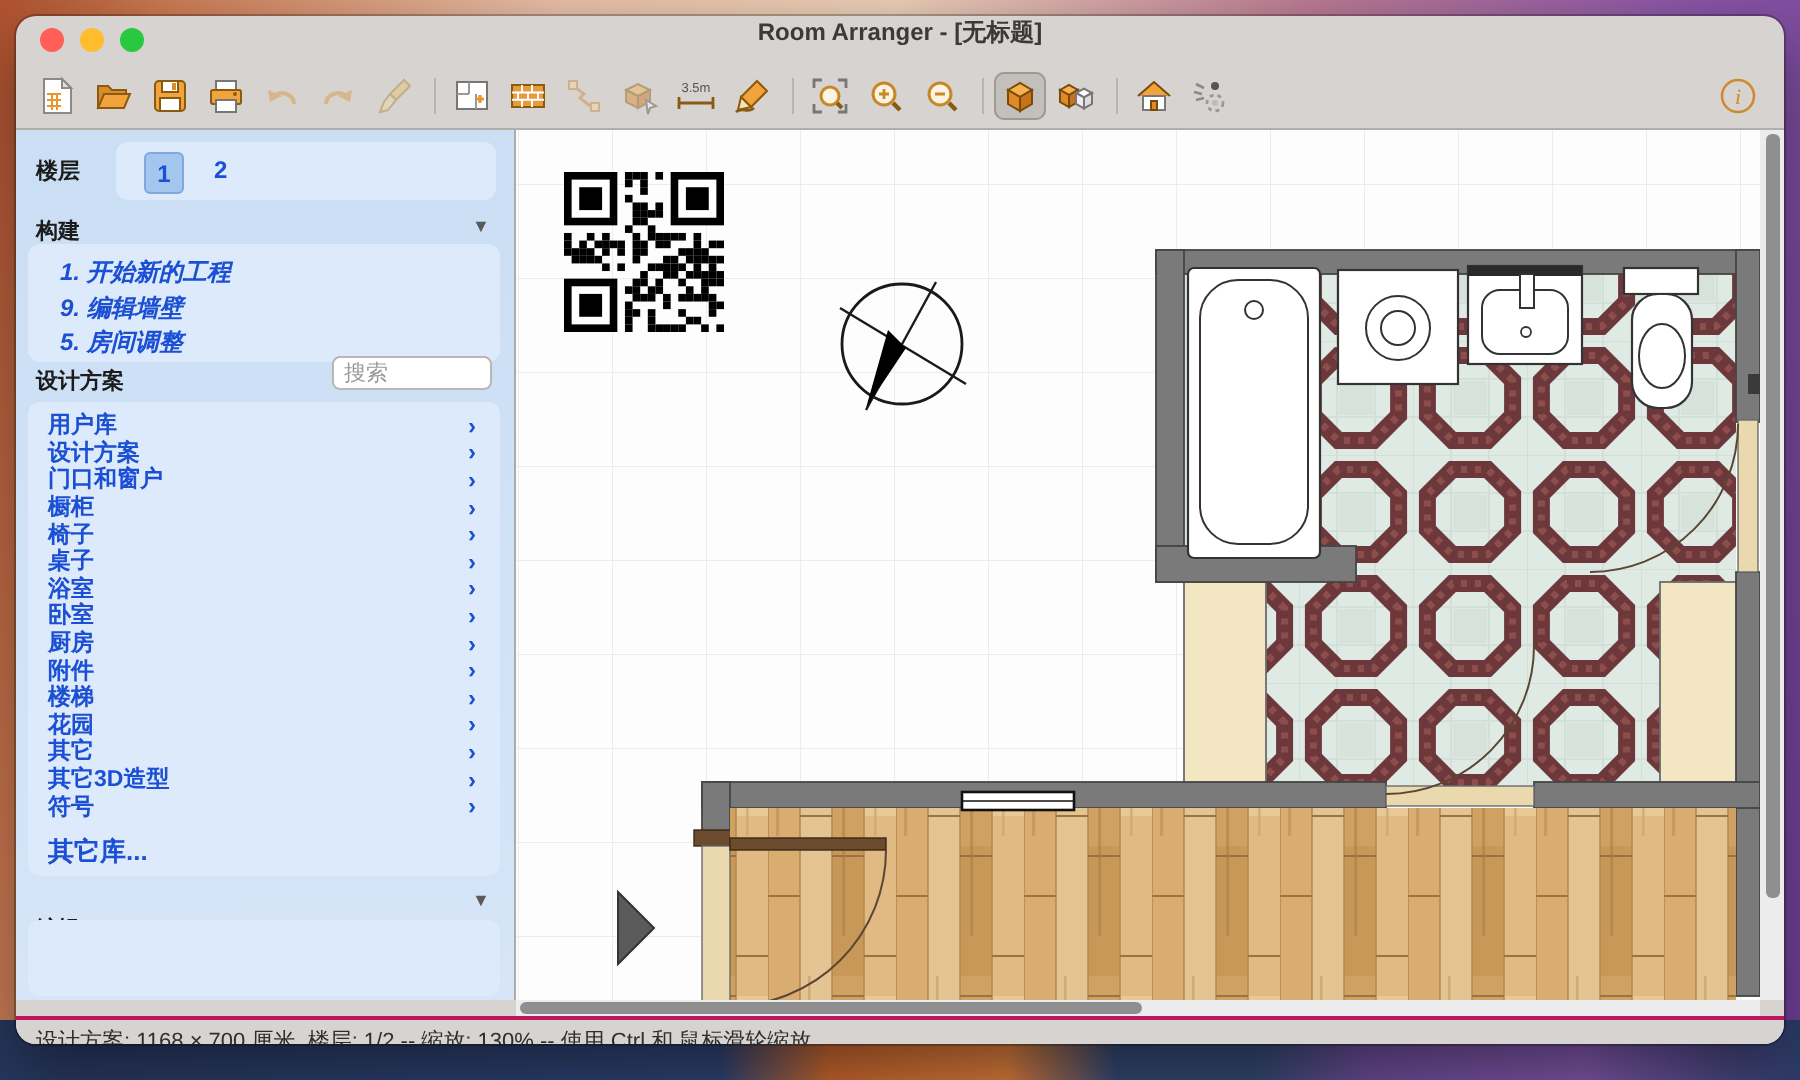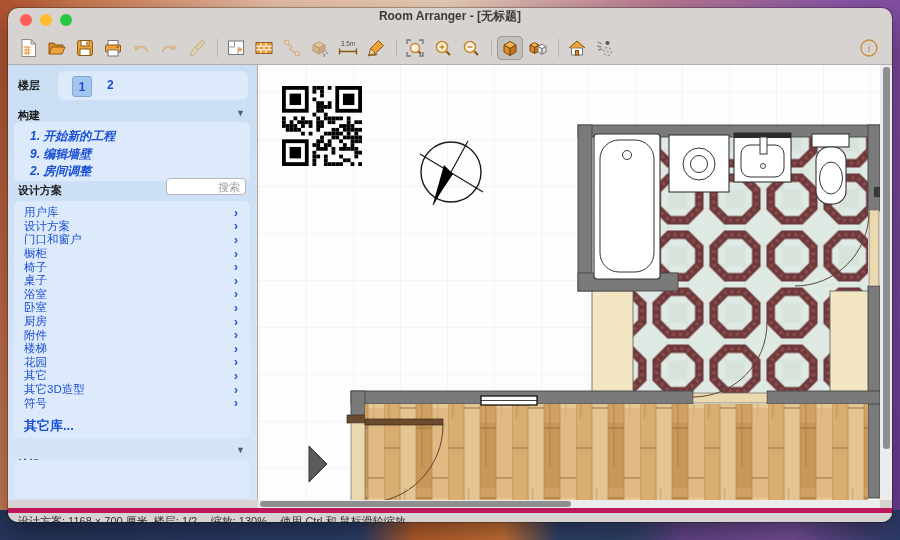--- a/index.html
+++ b/index.html
@@ -38,35 +38,35 @@
     background:linear-gradient(180deg,#cadef4,#d6e5f8);border-right:1px solid #adaaa7;box-sizing:border-box;}
   .panel{position:absolute;background:#dceadc;background:#dceafb;border-radius:6px;}
   .sec-label{position:absolute;font-size:11px;font-weight:bold;color:#1c1c1c;}
   .tri{position:absolute;font-size:9px;color:#5a5a5a;}
   .blue{color:#1b4fd4;}
   .floor-chip{position:absolute;left:64px;top:11px;width:18px;height:19px;background:#a3c6ef;border:1px solid #7fa8dc;border-radius:3px;
     display:flex;align-items:center;justify-content:center;font-size:12px;font-weight:bold;}
   .floor-2{position:absolute;left:99px;top:13px;font-size:12px;font-weight:bold;}
   .link{position:absolute;left:22px;font-size:12px;font-weight:bold;font-style:italic;}
   .search{position:absolute;left:158px;top:113px;width:80px;height:17px;border:1px solid #b9b6b3;border-radius:4px;
-    font-size:11px;padding:0 5px;box-sizing:border-box;background:#fff;color:#333;outline:none;font-family:inherit;text-align:right;}
+    font-size:11px;padding:0 5px;box-sizing:border-box;background:#fff;color:#333;outline:none;font-family:inherit;}
   .search::placeholder{color:#9a9a9a;}
   .cat-list{position:absolute;left:6px;top:136px;width:236px;height:237px;border-radius:6px;background:#dceafb;padding:5px 0 0 0;box-sizing:border-box;}
   .cat-row{display:flex;justify-content:space-between;align-items:center;height:13.6px;padding:0 12px 0 10px;}
-  .cat-label{font-size:11.5px;font-weight:normal;color:#1b4fd4;}
+  .cat-label{font-size:11.5px;font-weight:bold;color:#1b4fd4;}
   .cat-chev{font-size:12px;font-weight:bold;color:#1b4fd4;line-height:10px;}
   .more-lib{position:absolute;left:16px;top:352px;font-size:13px;font-weight:bold;}
   
   .canvas{position:absolute;left:250px;top:57px;width:622px;height:435px;background:#fdfdfd;overflow:hidden;}
   .hscroll{position:absolute;left:250px;top:492px;width:622px;height:8px;background:#ececec;}
   .hthumb{position:absolute;left:2px;top:1px;width:311px;height:6px;background:#8f8f8f;border-radius:3px;}
   .vscroll{position:absolute;left:872px;top:57px;width:12px;height:435px;background:#ececec;}
   .vthumb{position:absolute;left:3px;top:2px;width:7px;height:382px;background:#8f8f8f;border-radius:3px;}
   
-  .statusbar{position:absolute;left:0;top:500px;width:884px;height:22px;background:#d6d3d0;border-top:5px solid #be185d;
+  .statusbar{position:absolute;left:0;top:500px;width:884px;height:22px;background:#d6d3d0;border-top:2px solid #be185d;
     display:flex;align-items:center;padding-left:10px;box-sizing:border-box;}
   .status-text{font-size:11px;color:#2e2e2e;}
 </style>
 </head>
 <body>
 
 <div id="window">
 
   <div class="titlebar">
     <div class="lights">
@@ -239,21 +239,21 @@
     <div class="sec-label" style="left:10px;top:13px;">楼层</div>
     <div class="panel" style="left:50px;top:6px;width:190px;height:29px;"></div>
     <div class="floor-chip blue">1</div>
     <div class="floor-2 blue">2</div>
 
     <div class="sec-label" style="left:10px;top:43px;">构建</div>
     <div class="tri" style="left:228px;top:43px;">▼</div>
     <div class="panel" style="left:6px;top:57px;width:236px;height:59px;"></div>
     <div class="link blue" style="top:63px;">1. 开始新的工程</div>
     <div class="link blue" style="top:81px;">9. 编辑墙壁</div>
-    <div class="link blue" style="top:98px;">2. 房间调整</div>
+    <div class="link blue" style="top:98px;">5. 房间调整</div>
 
     <div class="sec-label" style="left:10px;top:118px;">设计方案</div>
     <input class="search" type="text" placeholder="搜索" style="">
 
     <div class="cat-list">
         <div class="cat-row">
           <span class="cat-label">用户库</span>
           <span class="cat-chev">›</span>
         </div>
         <div class="cat-row">

